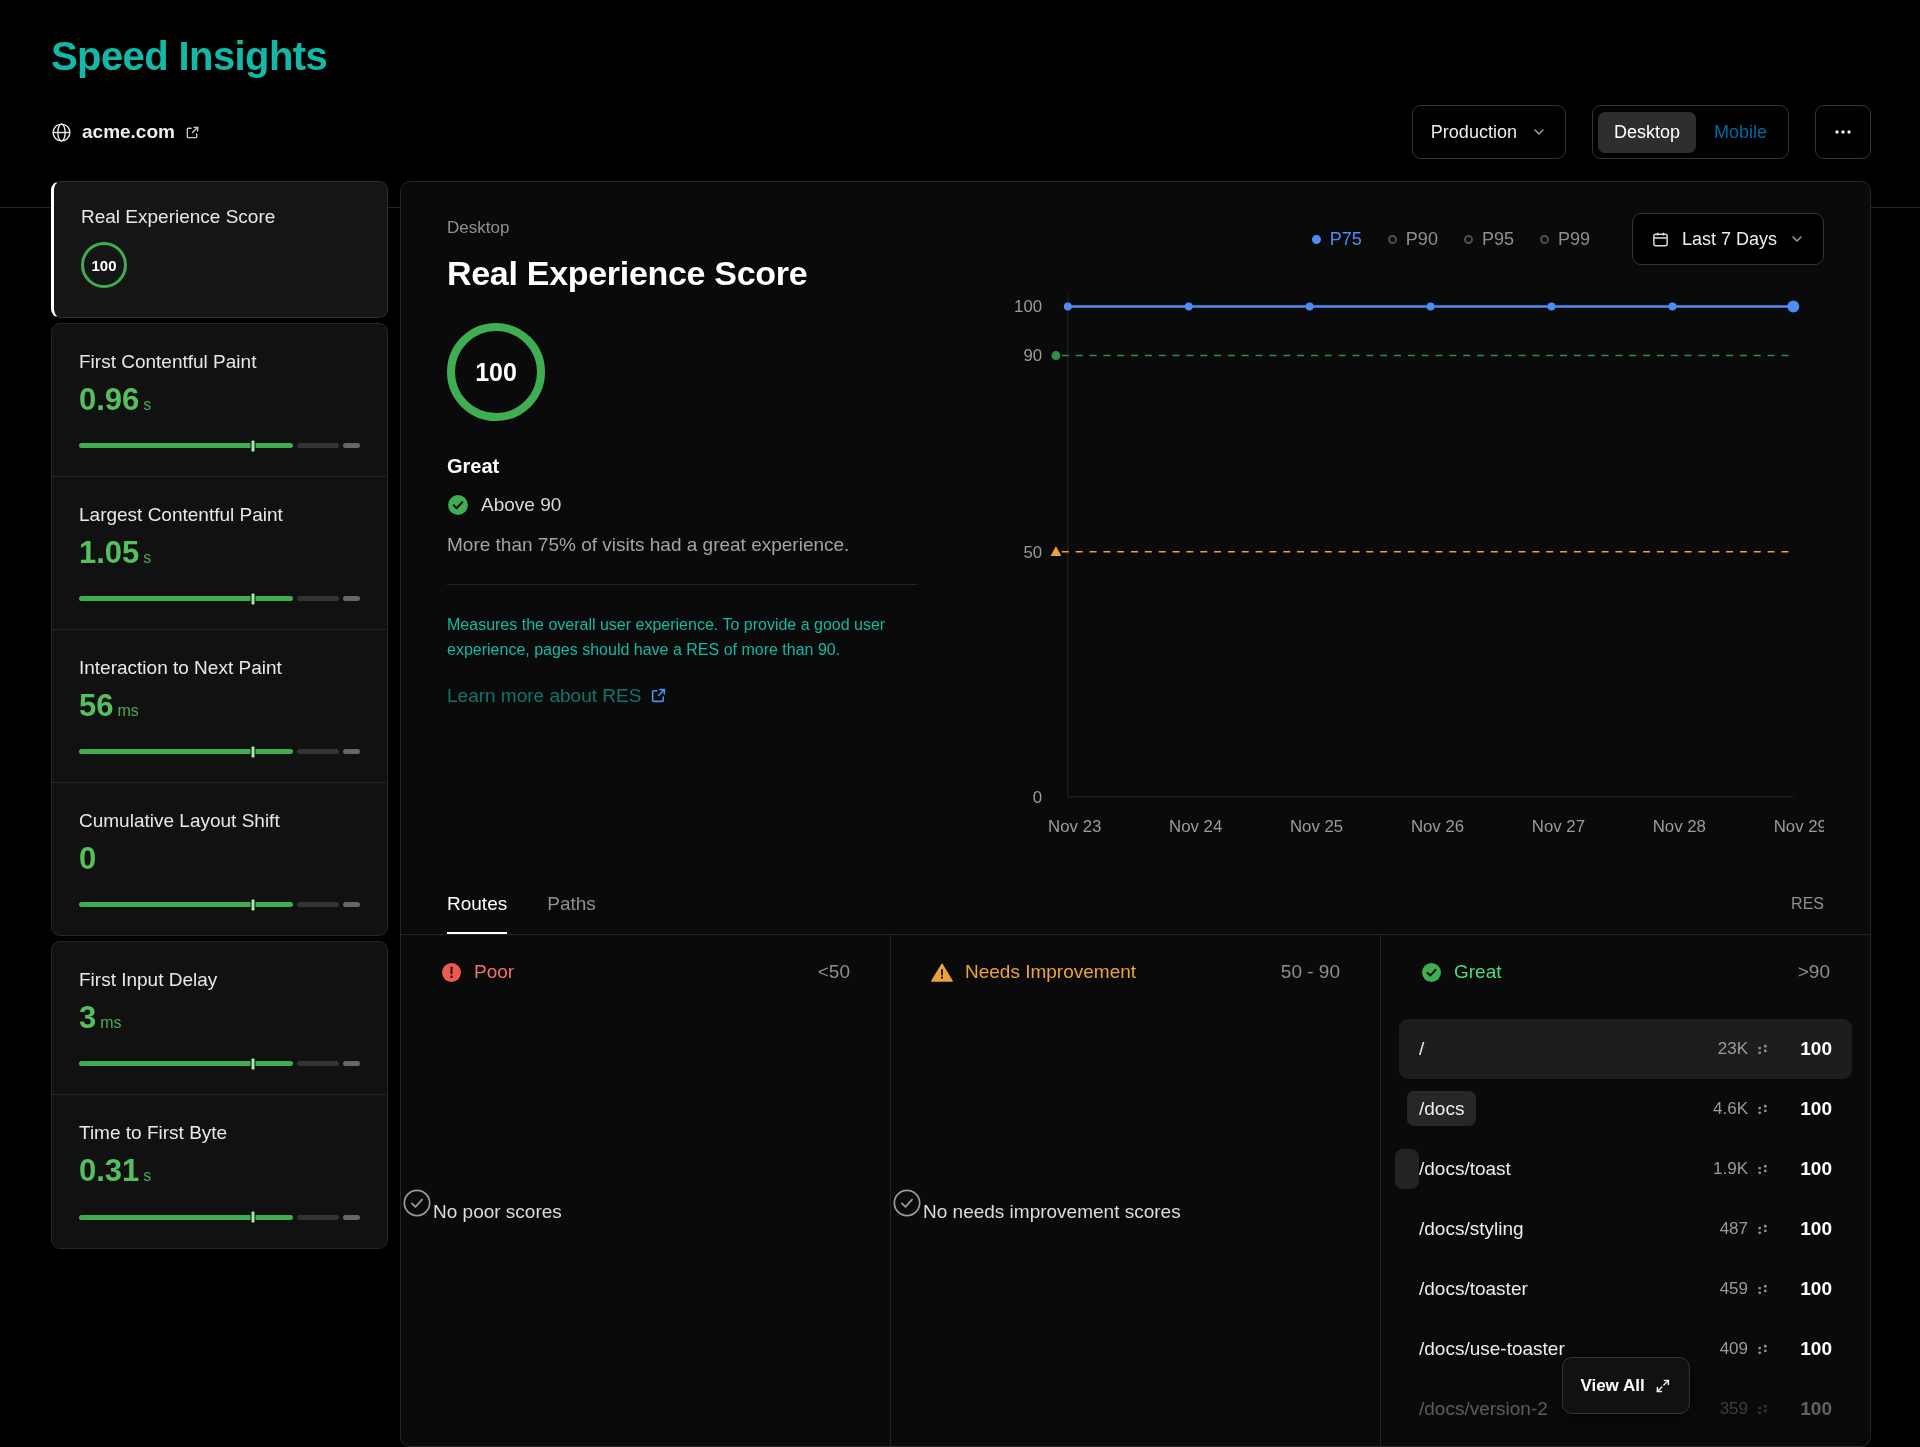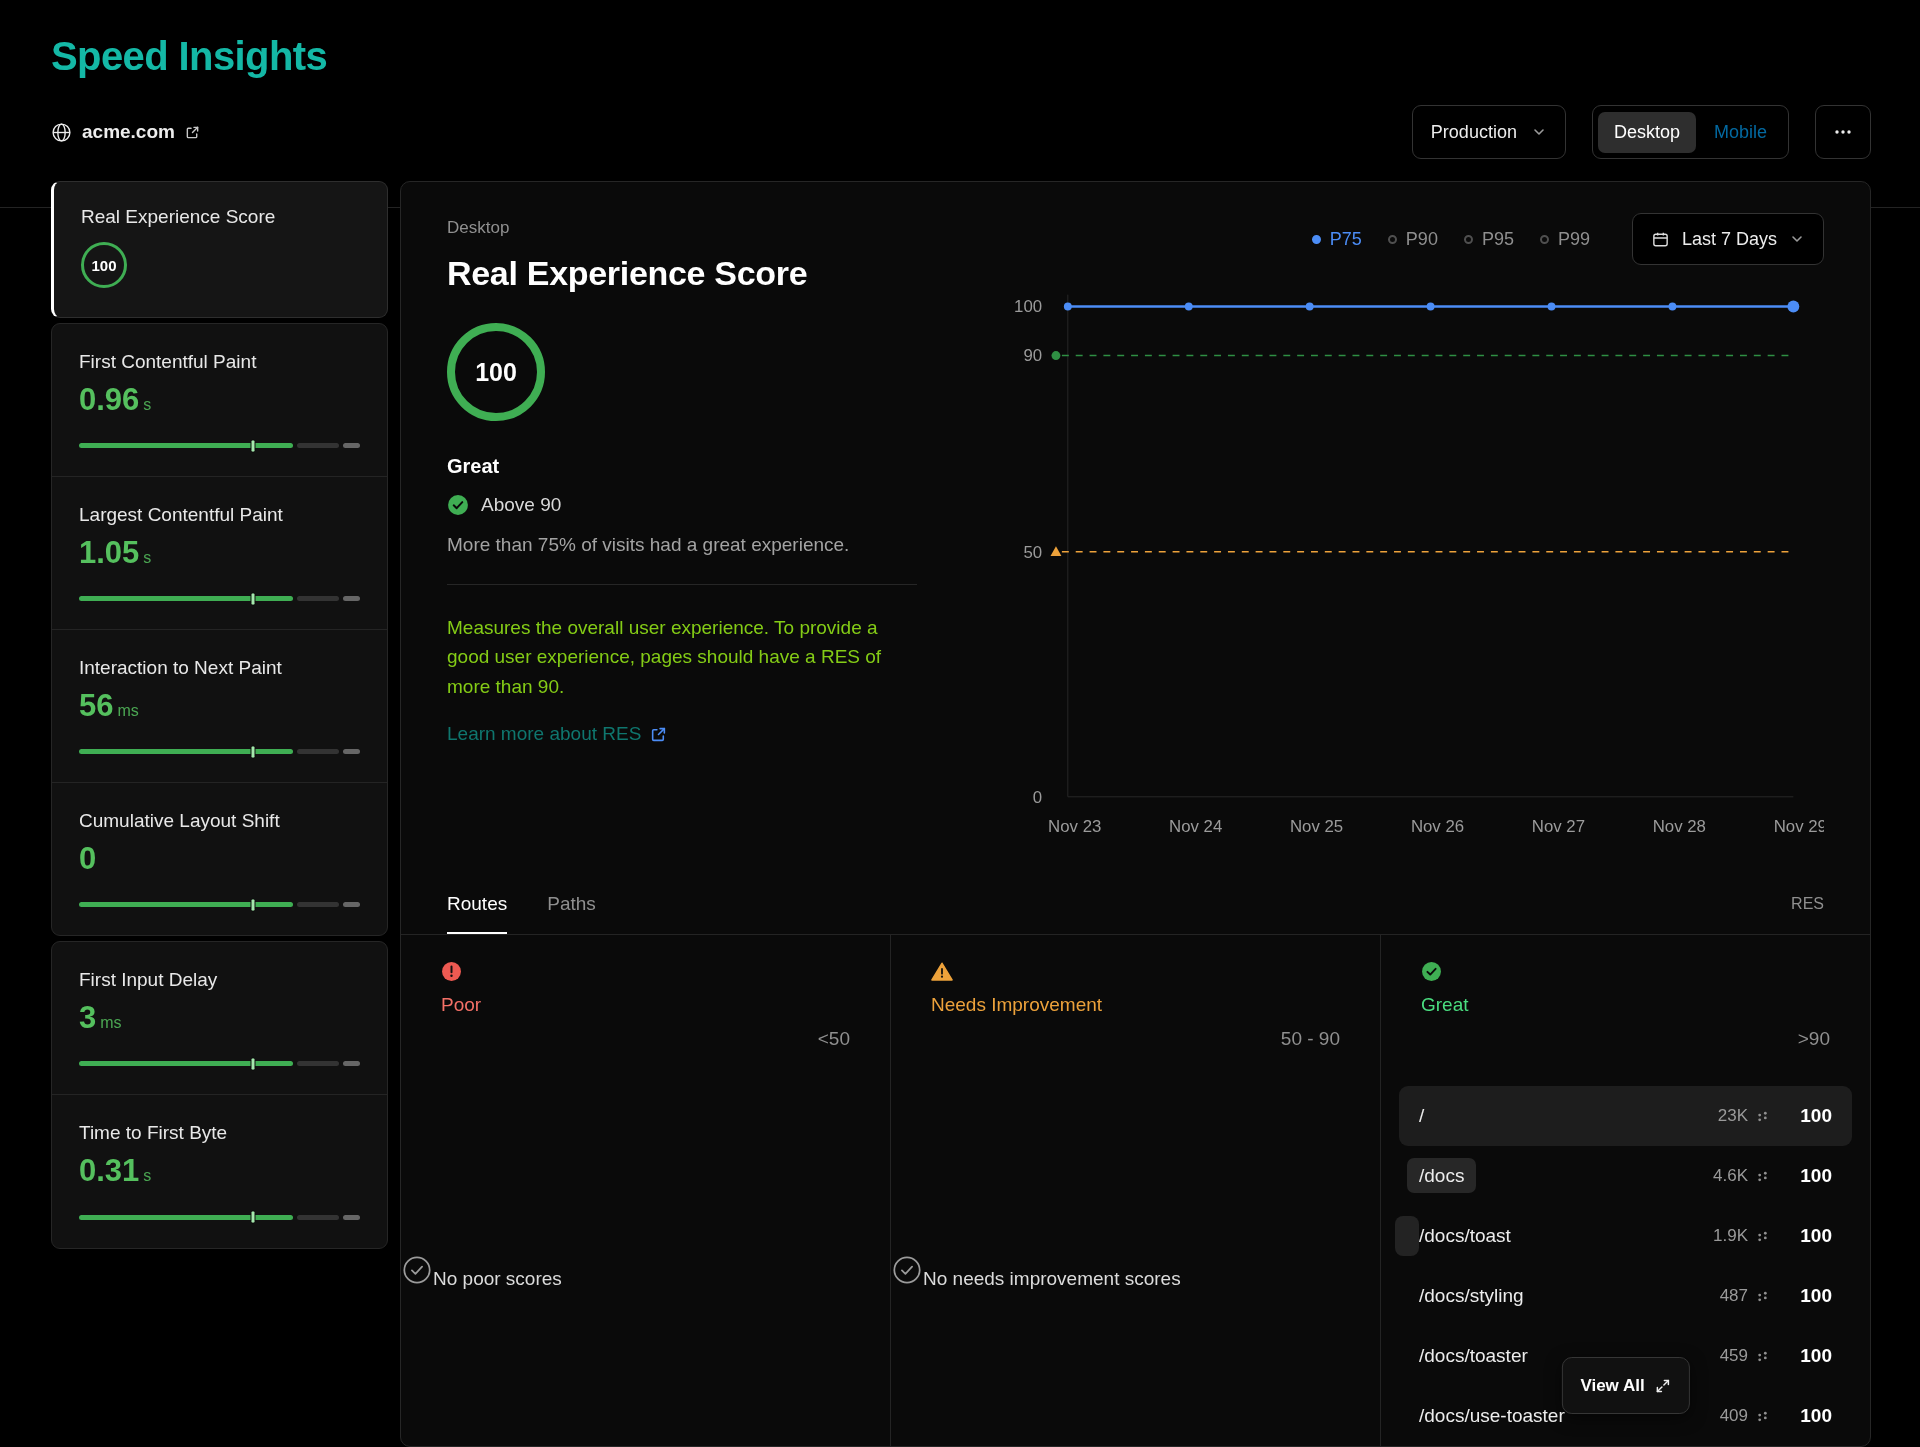--- a/index.html
+++ b/index.html
@@ -47,21 +47,21 @@
   .panel { flex:1; min-width:0; height:1266px; background:#0a0a0a; border:1px solid #262626; border-radius:10px; overflow:hidden; display:flex; flex-direction:column; }
   .panel-top { display:flex; gap:50px; padding:30px 46px 0; height:692px; }
   .left-col { width:470px; flex:none; padding-top:6px; }
   .device-label { font-size:17px; color:#8f8f8f; }
   .panel-title { font-size:34px; font-weight:700; letter-spacing:-0.3px; margin-top:16px; color:#fff; }
   .big-circle { margin-top:30px; width:98px; height:98px; border:8px solid #3fae53; border-radius:50%; display:flex; align-items:center; justify-content:center; font-size:25px; font-weight:600; color:#fff; }
   .rating { margin-top:34px; font-size:20px; font-weight:700; color:#fff; }
   .threshold { margin-top:16px; display:flex; align-items:center; gap:12px; font-size:19px; color:#d9d9d9; }
   .summary { margin-top:18px; font-size:19px; color:#a3a3a3; }
   .sep { border:0; border-top:1px solid #262626; margin:28px 0; }
-  .description { font-size:19px; line-height:1.55; color:#84cc16;margin-top:12px; }
+  .description { font-size:16px; line-height:1.55; color:#14b8a6;margin-top:12px; }
   .learn-more { margin-top:22px; display:inline-flex; align-items:center; gap:9px; font-size:19px; color:#0f766e; }
 
   .chart-col { flex:1; min-width:0; display:flex; flex-direction:column; }
   .chart-header { display:flex; align-items:center; justify-content:flex-end; gap:42px; height:54px; }
   .legend { display:flex; align-items:center; gap:26px; }
   .legend-item { display:flex; align-items:center; gap:9px; background:none; border:none; color:#8f8f8f; font-size:18px; padding:0; }
   .legend-item.active { color:#4c8df6; font-weight:500; }
   .ldot { width:9px; height:9px; border-radius:50%; border:2px solid #4f4f4f; }
   .legend-item.active .ldot { background:#4c8df6; border-color:#4c8df6; }
   .range-btn { padding:0 18px; gap:12px; height:52px; }
@@ -72,21 +72,21 @@
   .tabs-row { display:flex; align-items:center; height:61px; padding:0 46px; border-bottom:1px solid #242424; }
   .tab { position:relative; height:100%; display:flex; align-items:center; background:none; border:none; color:#8f8f8f; font-size:19px; margin-right:40px; padding:0; }
   .tab.active { color:#fff; font-weight:500; }
   .tab.active::after { content:''; position:absolute; left:0; right:0; bottom:0; height:2px; background:#fff; }
   .res-axis { margin-left:auto; font-size:16px; color:#8f8f8f; }
 
   
   .columns { display:flex; flex:1; min-height:0; }
   .col { flex:1; min-width:0; position:relative; }
   .col + .col { border-left:1px solid #242424; }
-  .col-header { display:flex; align-items:flex-start; gap:12px; padding:26px 40px 0; font-size:19px; font-weight:500;flex-direction:column; }
+  .col-header { display:flex; align-items:flex-end; gap:12px; padding:26px 40px 0; font-size:19px; font-weight:500; }
   .col-header .range { margin-left:auto; color:#8f8f8f; font-weight:400; }
   .col-poor .col-label { color:#f47067; }
   .col-ni .col-label { color:#eda23b; }
   .col-great .col-label { color:#4ade80; }
   .empty-state { display:flex; flex-direction:row; align-items:center; padding-top:200px; }
   .empty-text { margin-top:18px; font-size:19px; color:#dcdcdc; }
 
   .route-list { padding:36px 18px 0; }
   .route-row { height:60px; display:flex; align-items:center; padding:0 20px; border-radius:9px; position:relative; cursor:pointer; }
   .route-row.rowbg { background:#1d1d1d; }

